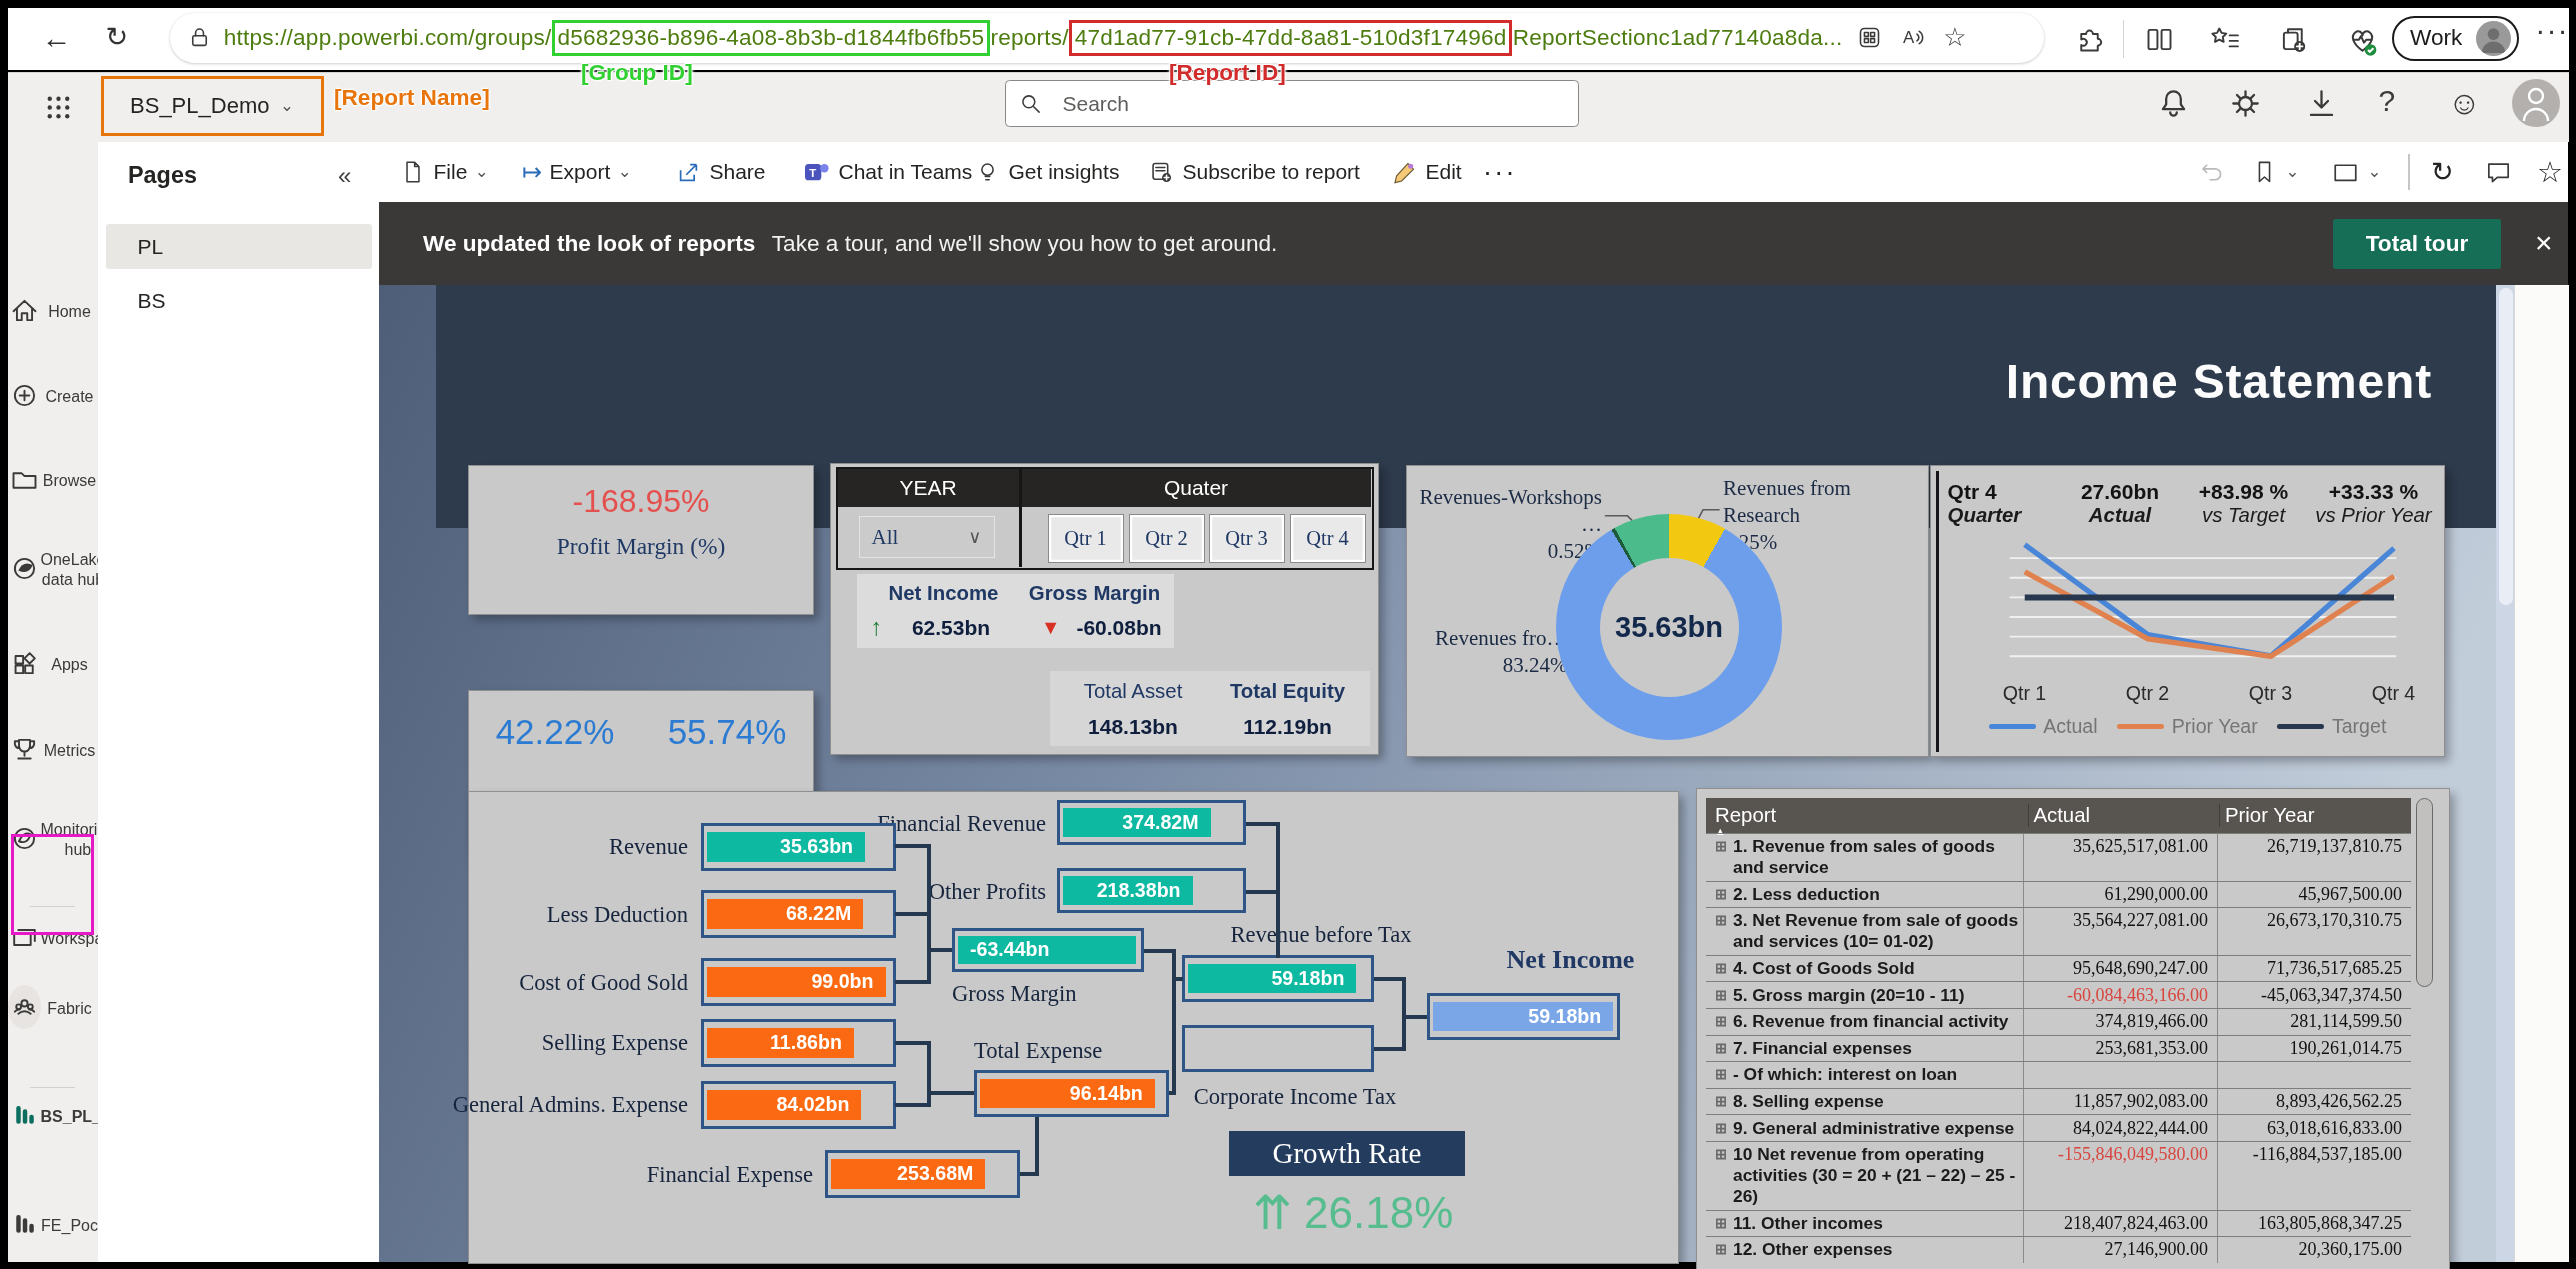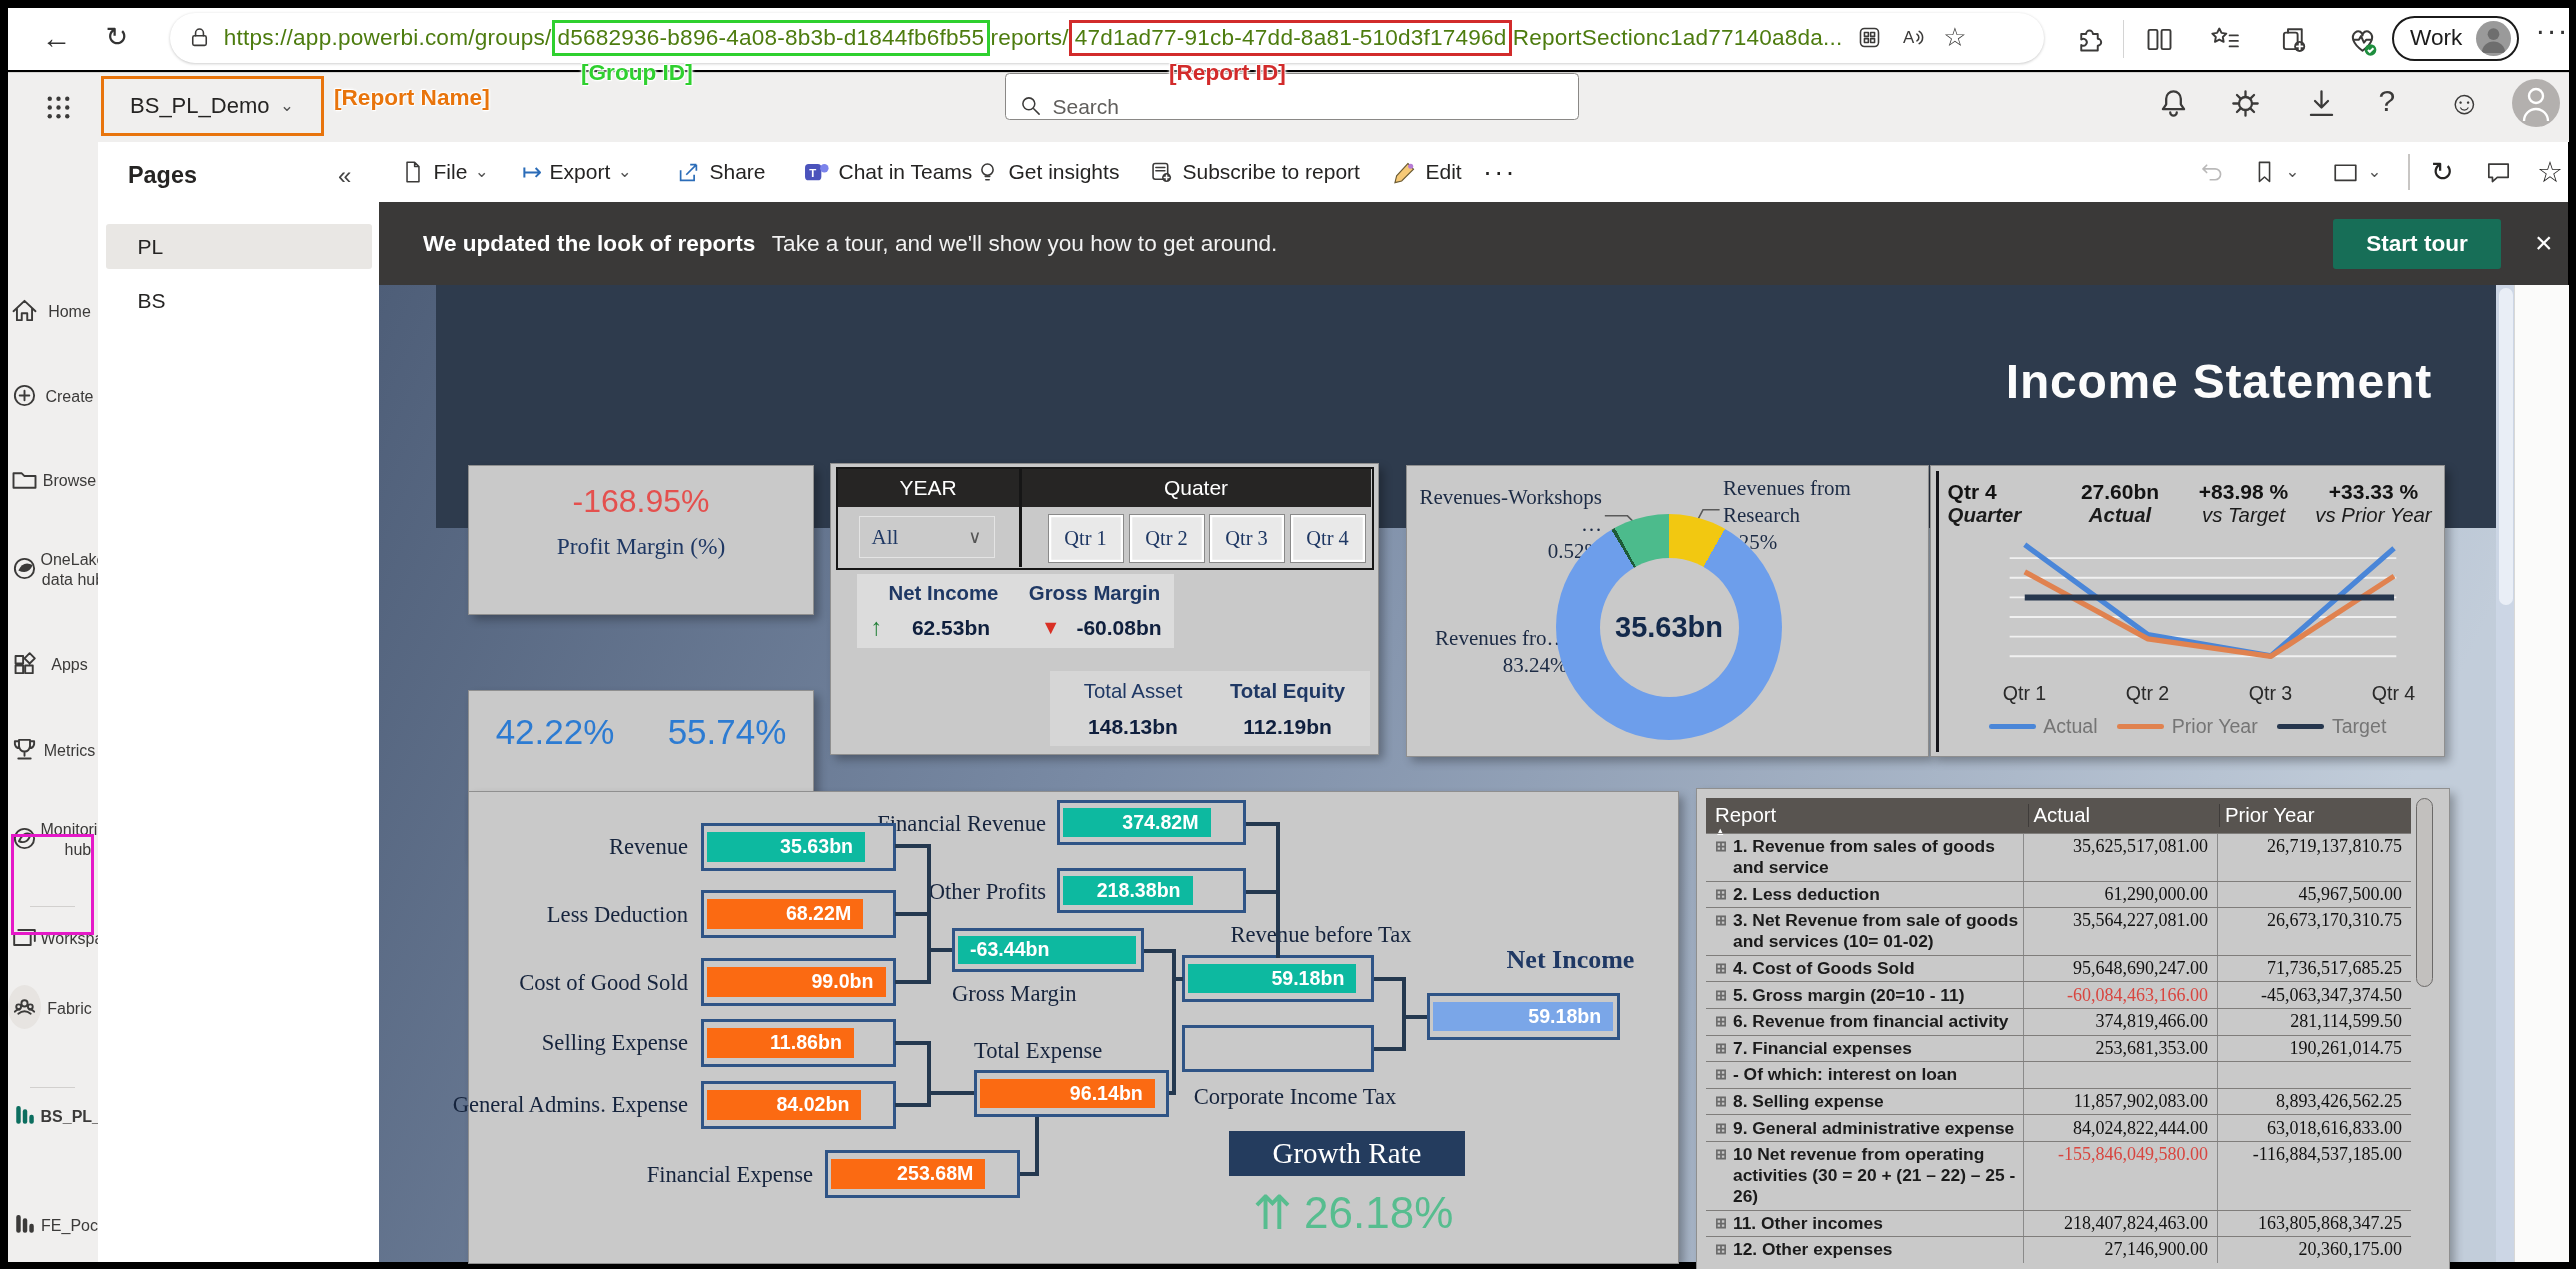--- a/index.html
+++ b/index.html
@@ -14,21 +14,21 @@
   #urlbar{position:absolute;left:162px;top:5.3px;width:1874px;height:50px;background:#fff;border-radius:25px;box-shadow:0 0.8px 3px rgba(0,0,0,.22);display:flex;align-items:center;padding:0 16.6px;box-sizing:border-box}
   #urltext{font-size:22.6px;color:#4d7c0f;white-space:nowrap;letter-spacing:0.2px}
   .idbox{display:inline-block;border:3px solid;padding:0 2.3px;margin:0 0.8px;line-height:30px}
   .annlabel{position:absolute;font-size:22.6px;font-weight:bold;text-shadow:0 0 3.8px #fff,0 0 3.8px #fff,0.8px 0.8px 0 #fff,-0.8px -0.8px 0 #fff;white-space:nowrap}
   .profile-pill{position:absolute;left:2384px;top:8.3px;width:127px;height:45px;border:2.3px solid #1b1b1b;border-radius:23.4px;display:flex;align-items:center;justify-content:space-between;padding:0 6px 0 16.6px;box-sizing:border-box}
   .avatar-sm{width:35px;height:35px;border-radius:50%;background:#9a9a9a;overflow:hidden}
 
   
   #pbihead{position:absolute;left:7.5px;top:72px;width:2561px;height:69px;background:#f0efee;border-top:1.5px solid #d5d4d2}
   #reportbox{position:absolute;left:93px;top:3px;width:217px;height:54px;border:3.8px solid #e8740c;display:flex;align-items:center;justify-content:center;gap:10.6px;font-size:22px;color:#252423;cursor:pointer}
-  #searchpill{position:absolute;left:997px;top:0;width:574px;height:47px;background:#fff;border:1.5px solid #8a8886;border-radius:4.5px;display:flex;align-items:flex-end;padding:0 12px;gap:9px;box-sizing:border-box}
+  #searchpill{position:absolute;left:997px;top:7px;width:574px;height:47px;background:#fff;border:1.5px solid #8a8886;border-radius:4.5px;display:flex;align-items:center;padding:0 12px;gap:19px;box-sizing:border-box}
   .hd-ic{position:absolute;top:10.6px;color:#3b3a39}
 
   
   #rail{position:absolute;left:7.5px;top:142px;width:91px;height:1120px;background:#f0efee;border-right:1.5px solid #e2e0de}
   .rail-item{position:absolute;left:0;width:91px;display:flex;align-items:center;cursor:pointer}
   .rail-item .icn{width:35px;height:35px;display:flex;align-items:center;justify-content:center}
   .rail-item .lbl{font-size:16px;color:#3b3a39;text-align:center;line-height:19.6px;margin-top:3px;width:86px}
   .rail-item.bold .lbl{font-weight:bold}
   .rail-item.highlight .icn{background:#e7e4e1;border-radius:50%;width:44px;height:44px}
   .rail-div{position:absolute;left:22.6px;width:45px;height:0;border-top:1.5px solid #d2d0ce}
@@ -411,21 +411,21 @@
       <svg class="ico" width="29" height="29" viewBox="0 0 48 48">
           <path d="M8 10 h32 v22 h-18 l-8 7 v-7 h-6 z"></path>
         </svg>
     </div>
     <div class="tb" style="left:2158px;font-size:29px">☆</div>
   </div>
 
   <div id="banner">
     <span style="margin-left:44px;font-size:22.6px;font-weight:bold">We updated the look of reports</span>
     <span style="margin-left:16.6px;font-size:22.6px;color:#f2f2f2">Take a tour, and we'll show you how to get around.</span>
-    <div id="startbtn">Start tour</div>
+    <div id="startbtn">Total tour</div>
     <div class="abs" style="left:2156px;top:24px;font-size:30px;color:#fff;cursor:pointer">×</div>
   </div>
 
   <div id="canvas">
     <div id="darkband"></div>
     <div class="abs" style="left:1502px;top:69px;width:551px;text-align:right;font-size:48px;font-weight:bold;color:#fcfcfc;letter-spacing:0.8px">Income Statement</div>
 
     <div class="card" style="left:89px;top:180px;width:344px;height:148px">
       <div style="text-align:center;margin-top:16.6px;font-size:32px;color:#e4504e">-168.95%</div>
       <div class="seriflbl" style="text-align:center;margin-top:13.6px;font-size:23.4px">Profit Margin (%)</div>

